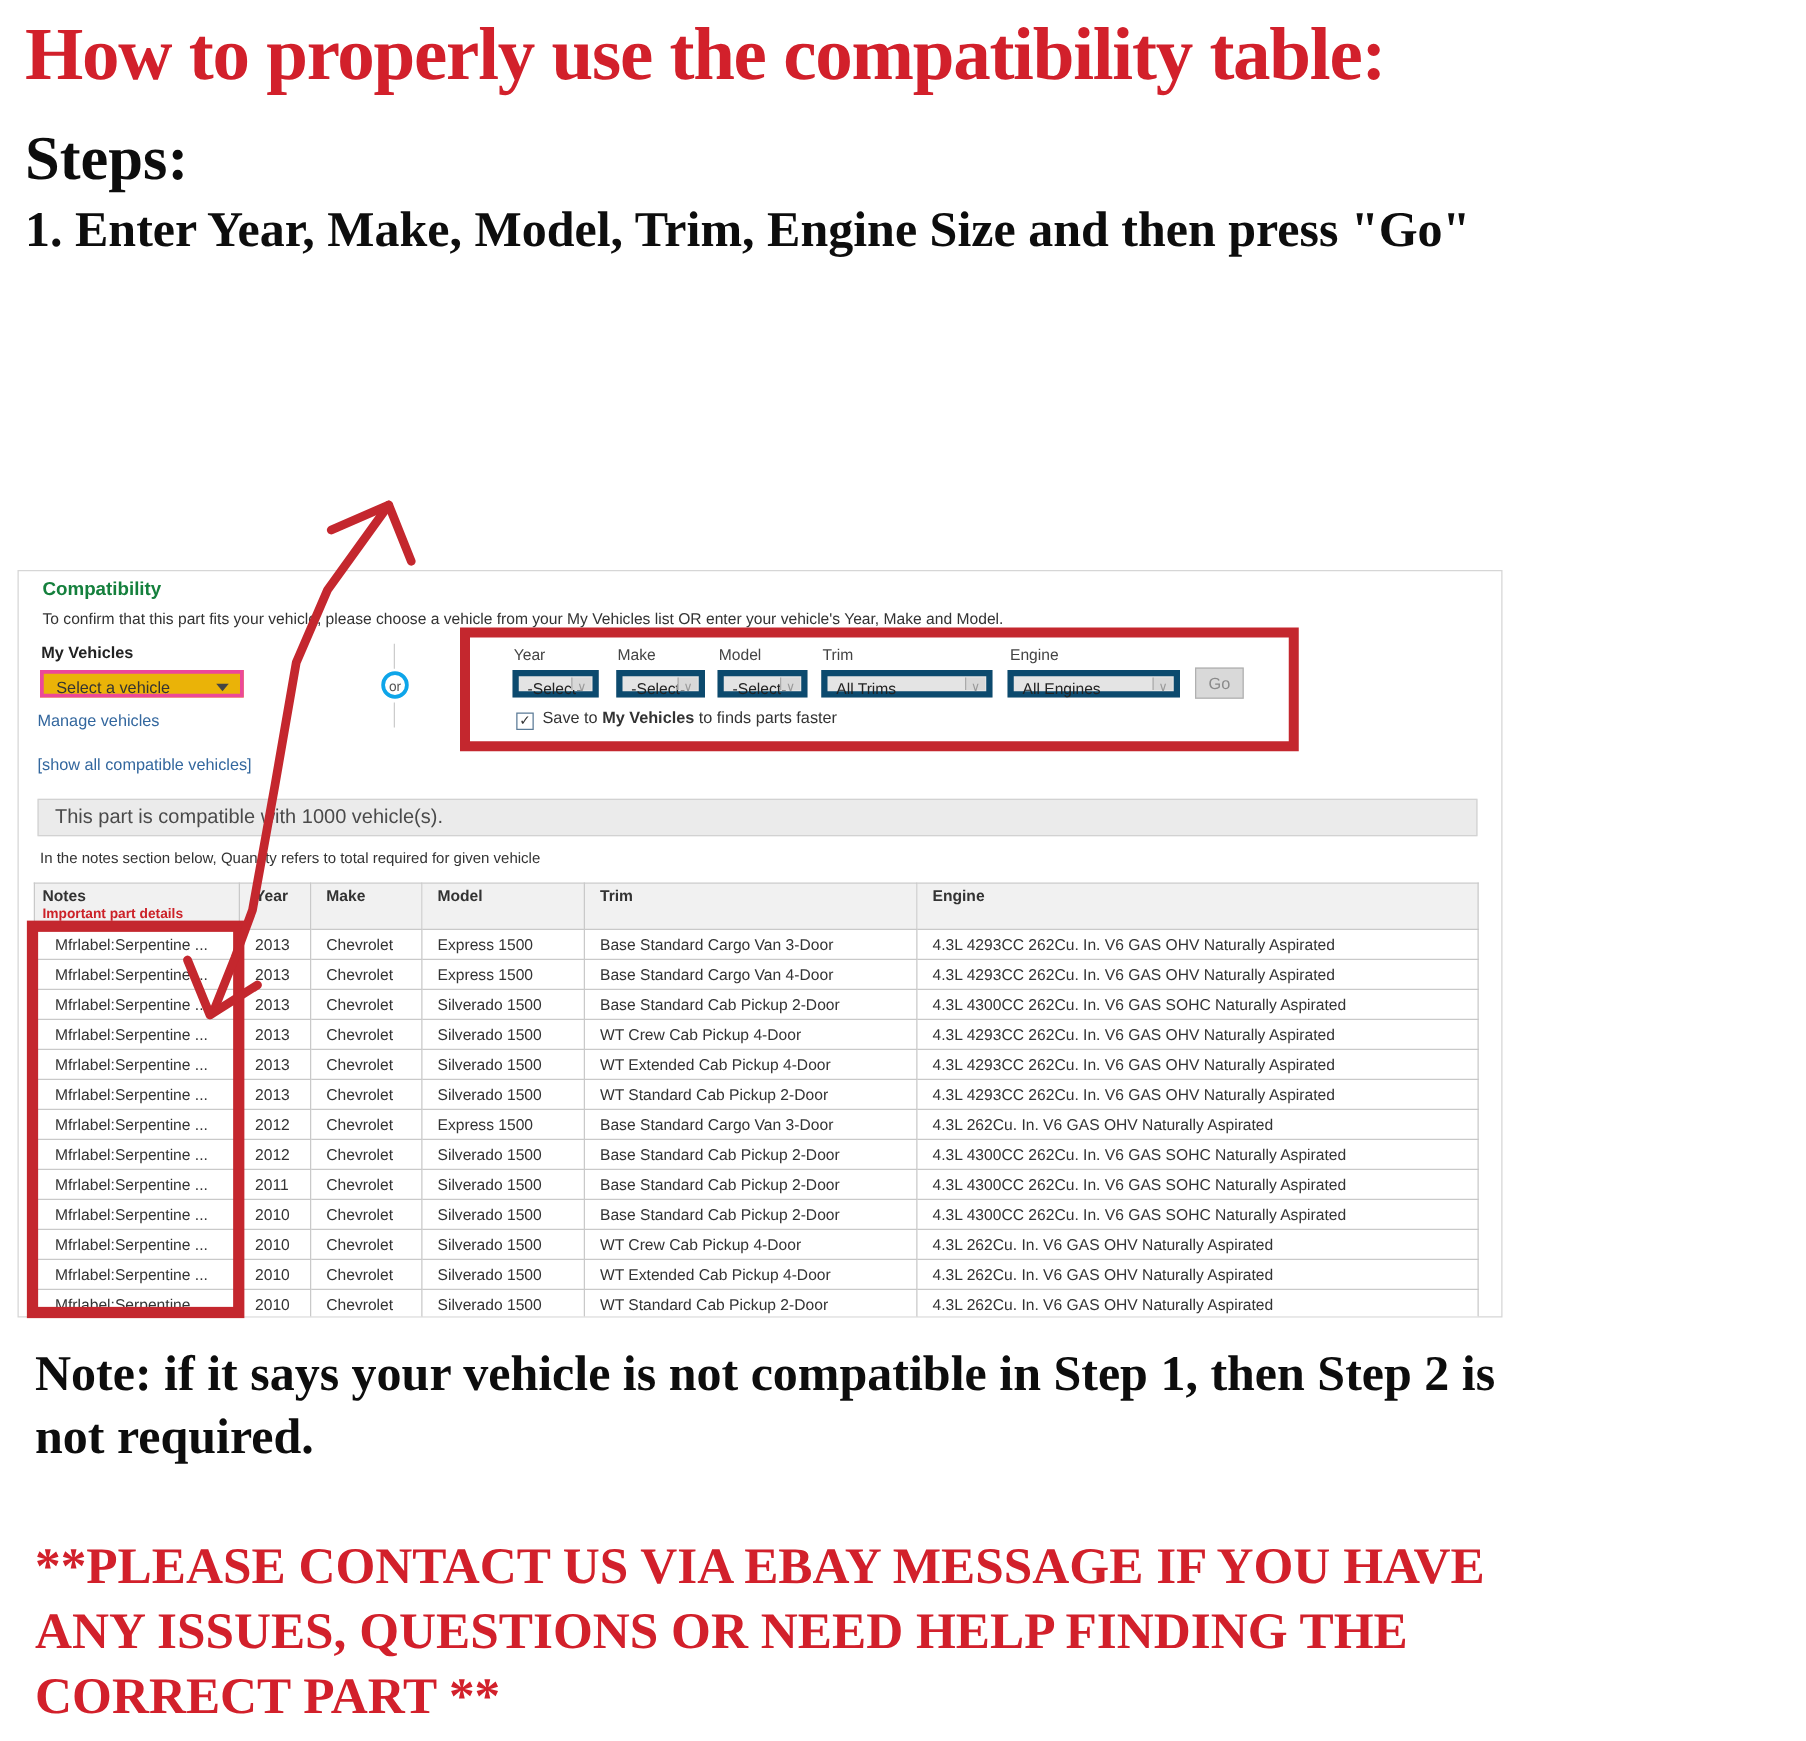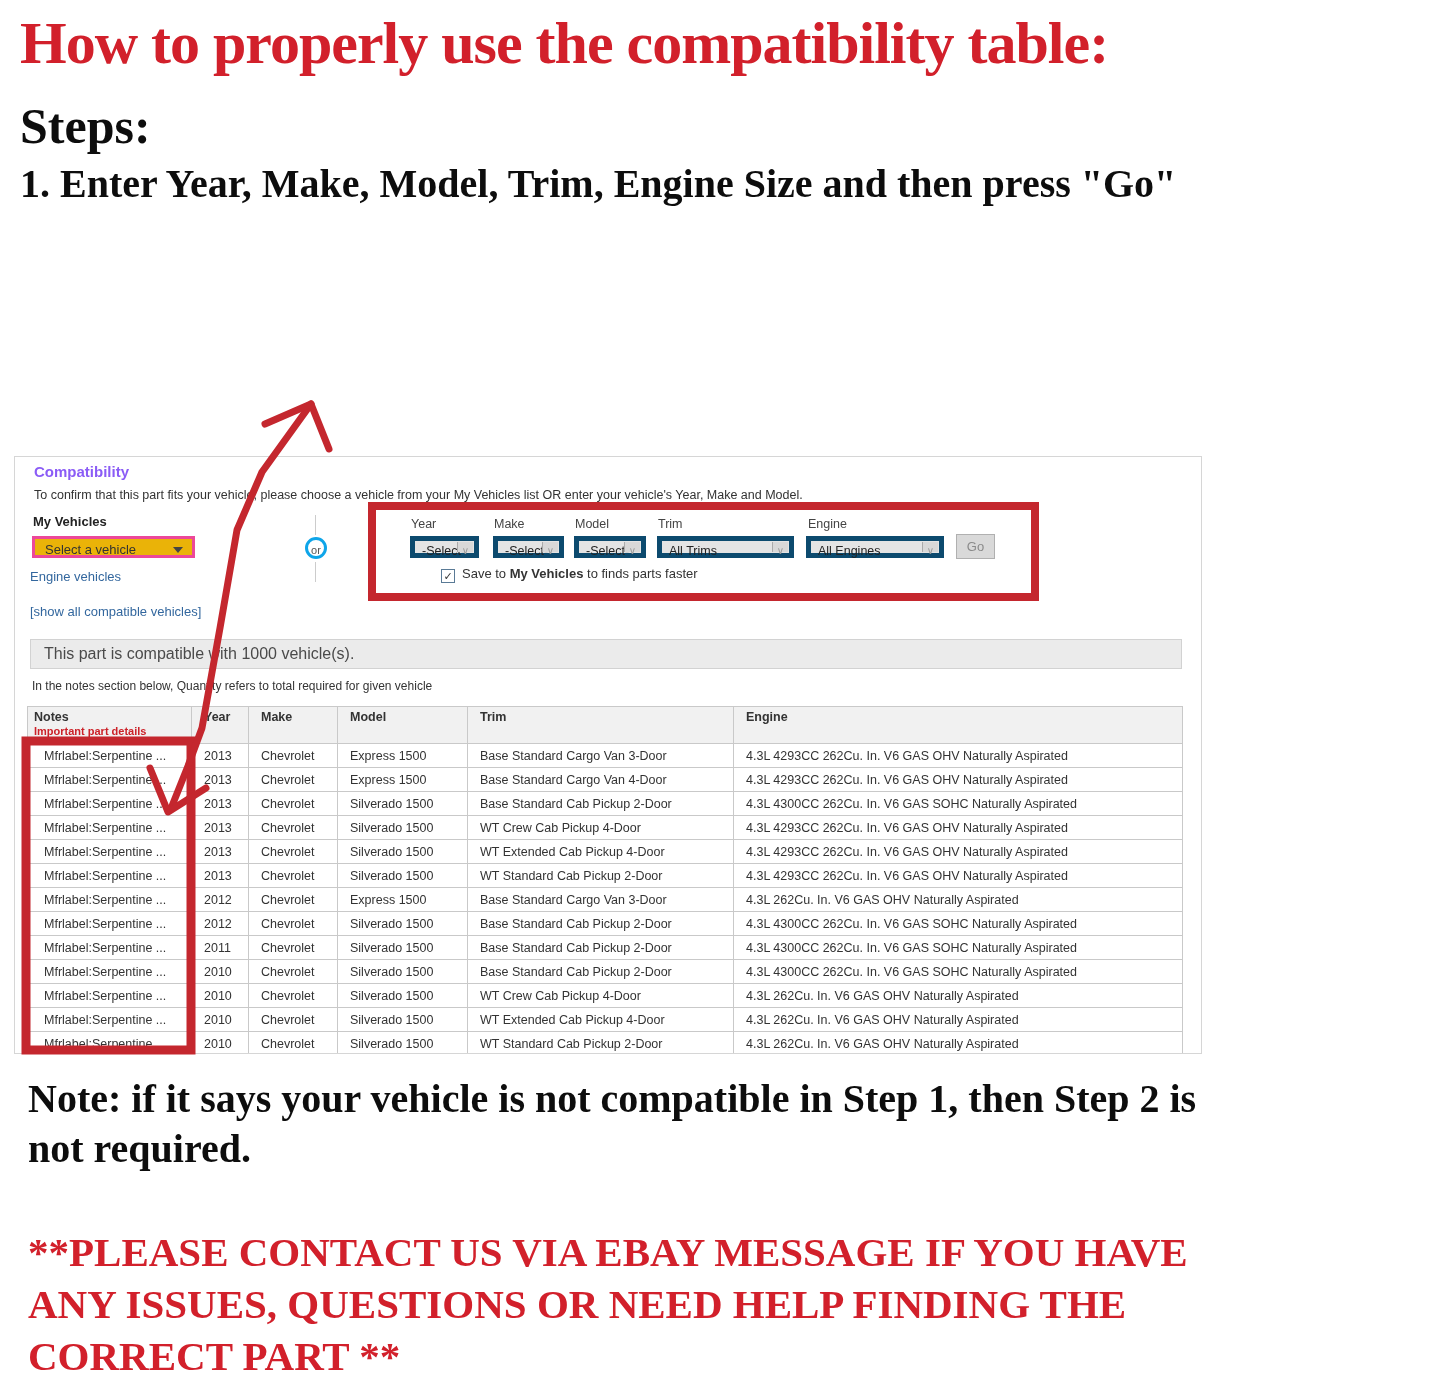--- a/index.html
+++ b/index.html
@@ -17,21 +17,21 @@
   #step-2       { position:absolute; left:20px; top:252px; font-size:40px; line-height:49px; }
   #note-text    { position:absolute; left:28px; top:1074px; font-size:40px; line-height:50px; }
   #contact-text { position:absolute; left:28px; top:1226px; font-size:41px; line-height:52px; color:var(--heading-red); }
 
   
   #panel {
     position:absolute; left:14px; top:456px; width:1188px; height:598px;
     background:#ffffff; border:1px solid #d6d6d6; overflow:hidden;
     font-size:12.5px; color:#333;
   }
-  .w-title { position:absolute; left:19px; top:6px; font-size:15px; font-weight:bold; color:#8b5cf6; }
+  .w-title { position:absolute; left:19px; top:6px; font-size:15px; font-weight:bold; color:#15803d; }
   .w-desc  { position:absolute; left:19px; top:31px; font-size:12.5px; color:#333; }
   .mv-label{ position:absolute; left:18px; top:57px; font-size:13px; font-weight:bold; color:#222; }
   .mv-select {
     position:absolute; left:17px; top:79px; width:163px; height:22px;
     background:#eab308; border:3px solid #ec4899; cursor:pointer;
   }
   .mv-select .val { position:absolute; left:10px; top:3px; font-size:13px; color:#333; }
   .caret-down {
     position:absolute; right:9px; top:8px; width:0; height:0;
     border-left:5px solid transparent; border-right:5px solid transparent; border-top:6px solid #444;
@@ -57,21 +57,21 @@
   .f-select .val { position:absolute; left:7px; top:3px; font-size:12.5px; color:#222; white-space:nowrap; }
   .f-select .chev {
     position:absolute; right:1px; top:1px; bottom:1px; width:16px; background:#d8d8d8;
     border-left:1px solid #aaa; color:#999; font-size:10px; text-align:center; line-height:18px;
   }
   #go-btn {
     position:absolute; left:941px; top:77px; width:39px; height:25px;
     background:#d9d9d9; border:1px solid #b0b0b0; color:#8a8a8a; font-size:13px;
     text-align:center; line-height:23px; cursor:pointer;
   }
-  #save-row { position:absolute; left:398px; top:109px; font-size:13px; color:#333;margin-left:28px; }
+  #save-row { position:absolute; left:398px; top:109px; font-size:13px; color:#333; }
   #save-check {
     display:inline-block; width:14px; height:14px; border:1px solid #5a7a96; background:#fff;
     color:#333; font-size:11px; line-height:13px; text-align:center; vertical-align:-2px; margin-right:7px;
     cursor:pointer;
   }
   #banner {
     position:absolute; left:15px; top:182px; width:1152px; height:30px;
     background:#ebebeb; border:1px solid #d2d2d2; color:#4a4a4a;
     font-size:16px; line-height:28px; padding-left:13px;
   }
@@ -112,21 +112,21 @@
 
   <div id="panel">
     <div class="w-title">Compatibility</div>
     <div class="w-desc">To confirm that this part fits your vehicle, please choose a vehicle from your My Vehicles list OR enter your vehicle's Year, Make and Model.</div>
 
     <div class="mv-label">My Vehicles</div>
     <div class="mv-select">
       <span class="val">Select a vehicle</span>
       <span class="caret-down"></span>
     </div>
-    <div class="link" id="manage-link">Engine vehicles</div>
+    <div class="link" id="manage-link">Manage vehicles</div>
     <div class="link" id="showall-link">[show all compatible vehicles]</div>
 
     <div class="or-line" id="or-line-top"></div>
     <div class="or-circle">or</div>
     <div class="or-line" id="or-line-bot"></div>
 
     <div class="f-label" style="left:396px">Year</div>
     <div class="f-label" style="left:479px">Make</div>
     <div class="f-label" style="left:560px">Model</div>
     <div class="f-label" style="left:643px">Trim</div>

